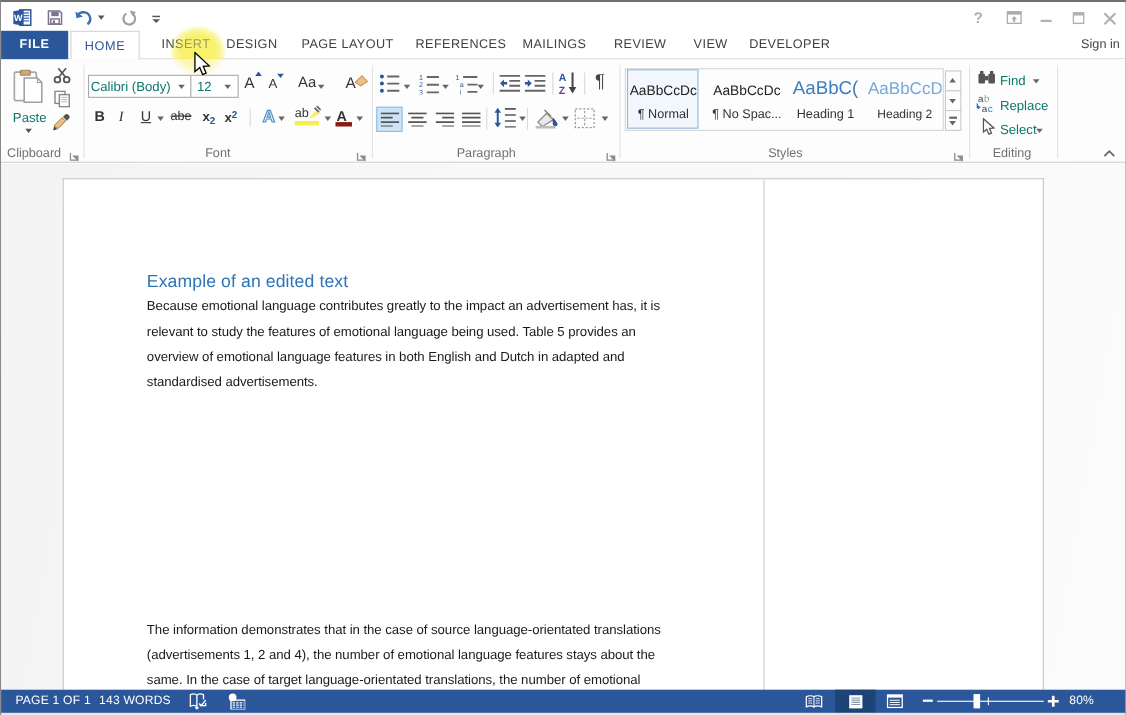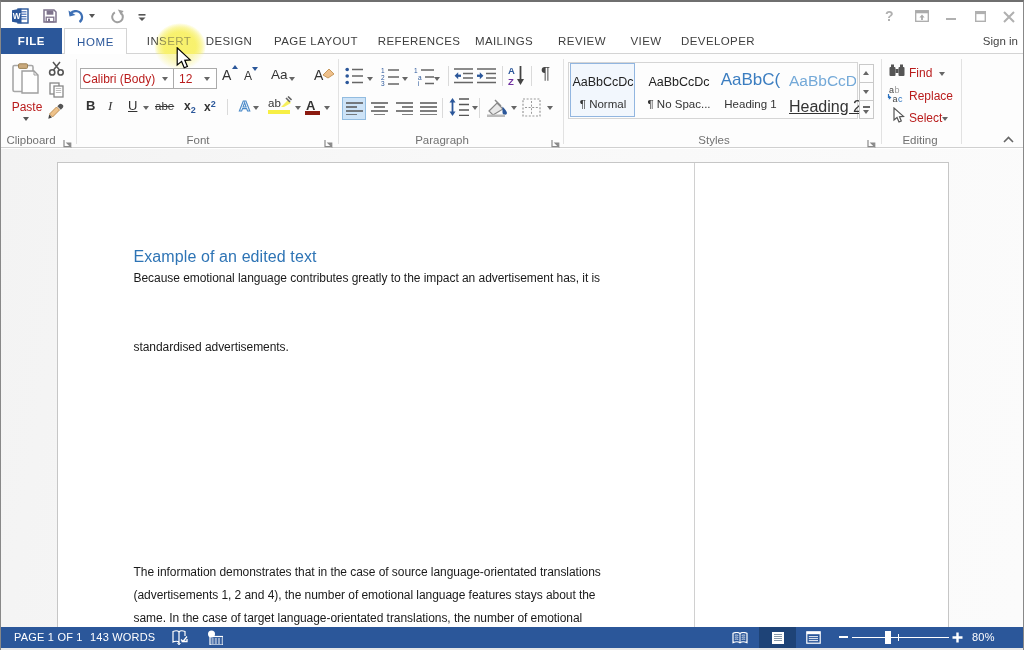--- a/index.html
+++ b/index.html
@@ -16,21 +16,21 @@
 #tabrow .tbot { position:absolute; left:0; bottom:0; width:100%; height:1px; background:#d4d4d4; }
 .tab { position:absolute; top:0; height:26px; line-height:26px; font-size:11.5px; color:#3f3f3f; text-align:center; letter-spacing:0.4px; white-space:nowrap; transform:translateX(-50%); }
 #filetab { position:absolute; left:0; top:0; width:61px; height:26px; background:#2b579a; color:#fff; font-size:11.5px; text-align:center; line-height:26px; letter-spacing:0.6px;font-weight:bold; }
 #hometab { position:absolute; left:63px; top:0; width:63px; height:26px; background:#fff; border:1px solid #d4d4d4; border-bottom:none; color:#2b579a; font-size:11.5px; text-align:center; line-height:26px; letter-spacing:0.6px; z-index:3; }
 #signin { position:absolute; right:5px; top:0; height:26px; line-height:26px; font-size:11.5px; color:#444; }
 
 #ribbon { position:absolute; left:0; top:52px; width:1022px; height:94px; background:#fdfdfd; border-bottom:1px solid #d0d0d0; }
 .gsep { position:absolute; top:5px; height:85px; width:1px; background:#e2e2e2; }
 .glabel { position:absolute; top:80px; width:100px; text-align:center; font-size:11.5px; color:#717171; }
 .launcher { position:absolute; top:80px; width:9px; height:9px; }
-.rtext { font-size:12px; color:#b91c1c; }
+.rtext { font-size:12px; color:#0f766e; }
 .ddarrow { width:0; height:0; border-left:3.5px solid transparent; border-right:3.5px solid transparent; border-top:4px solid #666; display:block; }
 
 #canvas { position:absolute; left:0; top:147px; width:1022px; height:478px;
   background:linear-gradient(100deg,#f3f3f3 0%,#f8f8f8 40%,#fbfbfb 100%); }
 #page { position:absolute; left:56px; top:13px; width:892px; height:465px; background:#fff;
   border-top:1px solid #c6c6c6; border-left:1px solid #c6c6c6; border-right:1px solid #c6c6c6; }
 #pagediv { position:absolute; left:636px; top:0; width:1px; height:465px; background:#d0d0d0; }
 #doc { position:absolute; left:0; top:0; width:636px; height:465px; }
 .dline { position:absolute; left:75.5px; font-size:12px; color:#1a1a1a; white-space:nowrap; letter-spacing:-0.05px; }
 
@@ -330,21 +330,21 @@
     <div class="icon" style="left:570px;top:21px;width:64px;text-align:center;font-size:12.5px;color:#222;white-space:nowrap;overflow:hidden;">AaBbCcDc</div>
     <div class="icon" style="left:570px;top:44px;width:64px;text-align:center;font-size:11.5px;color:#333;white-space:nowrap;">¶ Normal</div>
 
     <div class="icon" style="left:643px;top:21px;width:70px;text-align:center;font-size:12.5px;color:#222;white-space:nowrap;overflow:hidden;">AaBbCcDc</div>
     <div class="icon" style="left:643px;top:44px;width:70px;text-align:center;font-size:11.5px;color:#333;white-space:nowrap;">¶ No Spac...</div>
 
     <div class="icon" style="left:716px;top:16px;width:67px;text-align:center;font-size:17px;color:#3b7dc0;white-space:nowrap;overflow:hidden;">AaBbC(</div>
     <div class="icon" style="left:716px;top:44px;width:67px;text-align:center;font-size:11.5px;color:#333;white-space:nowrap;">Heading 1</div>
 
     <div class="icon" style="left:788px;top:17.5px;width:67px;text-align:center;font-size:15.5px;color:#74a9d8;white-space:nowrap;overflow:hidden;">AaBbCcD</div>
-    <div class="icon" style="left:788px;top:44px;width:67px;text-align:center;font-size:16px;color:#333;white-space:nowrap;text-decoration:underline;">Heading 2</div>
+    <div class="icon" style="left:788px;top:44px;width:67px;text-align:center;font-size:11px;color:#333;white-space:nowrap;">Heading 2</div>
 
     <div class="icon" style="left:858px;top:10px;width:15px;height:19px;background:#fdfdfd;border:1px solid #c9c9c9;"></div>
     <div class="icon" style="left:858px;top:28px;width:15px;height:19px;background:#fdfdfd;border:1px solid #c9c9c9;"></div>
     <div class="icon" style="left:858px;top:46px;width:15px;height:19px;background:#fdfdfd;border:1px solid #c9c9c9;"></div>
     <div class="icon" style="left:862px;top:17px;width:0;height:0;border-left:3.5px solid transparent;border-right:3.5px solid transparent;border-bottom:4px solid #666;"></div>
     <div class="icon" style="left:862px;top:36px;width:0;height:0;border-left:3.5px solid transparent;border-right:3.5px solid transparent;border-top:4px solid #666;"></div>
     <div class="icon" style="left:862px;top:52px;width:7px;height:1.5px;background:#666;"></div>
     <div class="icon" style="left:862px;top:56px;width:0;height:0;border-left:3.5px solid transparent;border-right:3.5px solid transparent;border-top:4px solid #666;"></div>
     <div class="launcher" style="left:866px;"><svg width="9" height="9" viewBox="0 0 9 9">
           <path d="M1 1 V7.6 H7.6" fill="none" stroke="#8a8a8a" stroke-width="1.2"></path>
@@ -383,20 +383,22 @@
       <path d="M1 6 L5.5 1.5 L10 6" fill="none" stroke="#666" stroke-width="1.6"></path>
     </svg>
   </div>
 
   <div id="canvas">
     <div id="page">
       <div id="pagediv"></div>
       <div id="doc">
         <div class="dline" style="top:85px; font-size:16px; color:#2e74b5; letter-spacing:0.1px;">Example of an edited text</div>
         <div class="dline" style="top:108px;">Because emotional language contributes greatly to the impact an advertisement has, it is</div>
+        <div class="dline" style="top:131px;">relevant to study the features of emotional language being used. Table 5 provides an</div>
+        <div class="dline" style="top:154px;">overview of emotional language features in both English and Dutch in adapted and</div>
         <div class="dline" style="top:177px;">standardised advertisements.</div>
         <div class="dline" style="top:402px;">The information demonstrates that in the case of source language-orientated translations</div>
         <div class="dline" style="top:425px;">(advertisements 1, 2 and 4), the number of emotional language features stays about the</div>
         <div class="dline" style="top:448px;">same. In the case of target language-orientated translations, the number of emotional</div>
       </div>
     </div>
   </div>
 
   <div id="statusbar">
     <div class="st" style="left:13px;">PAGE 1 OF 1</div>

